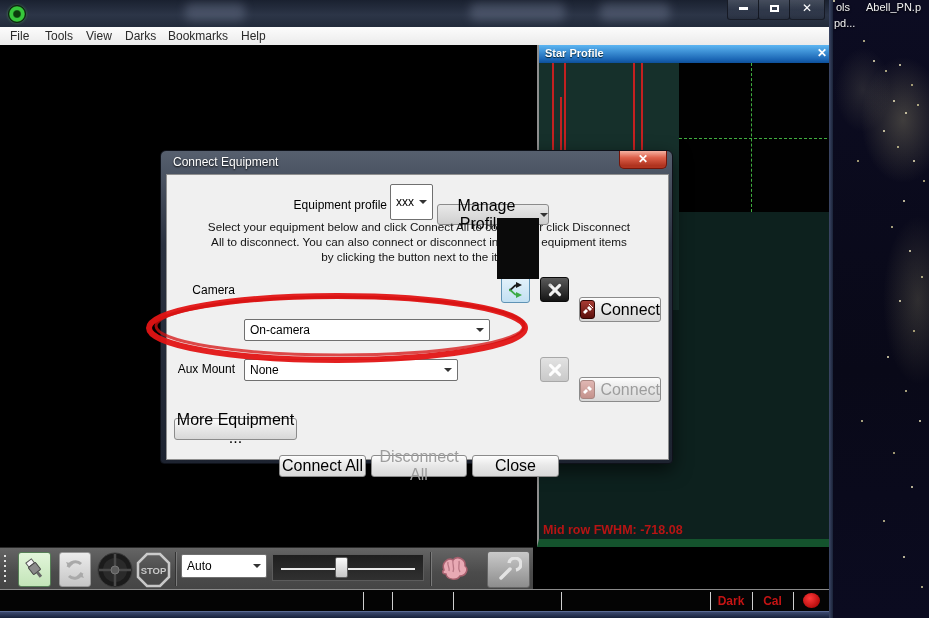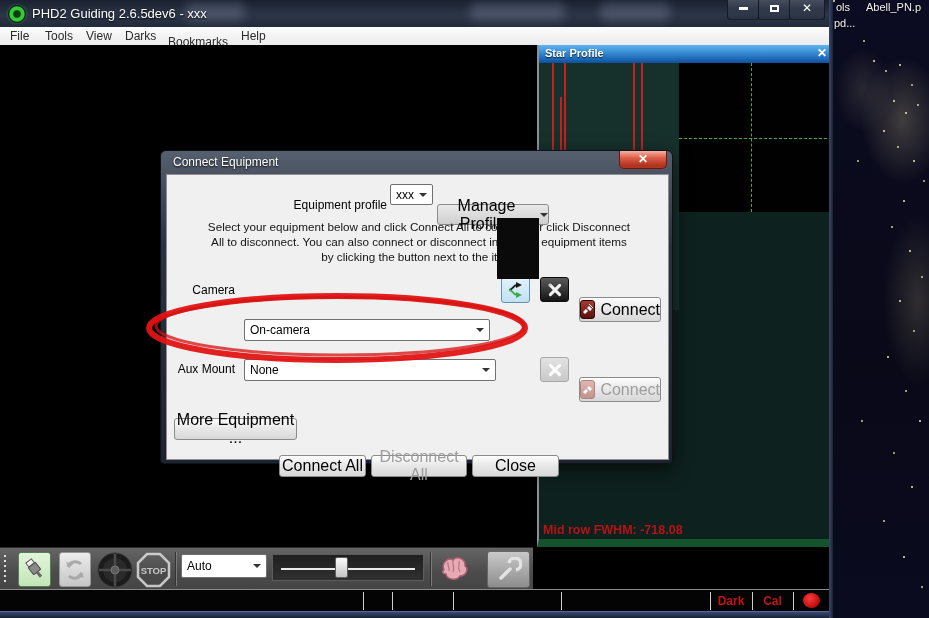--- a/index.html
+++ b/index.html
@@ -133,32 +133,31 @@
     <div class="abs desk-label" style="left:3px;top:1px;">ols</div>
     <div class="abs desk-label" style="left:33px;top:1px;">Abell_PN.p</div>
     <div class="abs desk-label" style="left:1px;top:17px;">pd...</div>
   </div>
 
   <div id="titlebar" class="abs">
     <div class="abs tb-blob" style="left:185px;width:60px;"></div>
     <div class="abs tb-blob" style="left:470px;width:95px;"></div>
     <div class="abs tb-blob" style="left:600px;width:70px;"></div>
     <div id="app-icon" class="abs"></div>
-    <div id="window-title" class="abs">PHD2 Guiding 2.6.5dev6 - xxx</div>
     <div id="btn-min" class="abs win-btn"><span class="glyph-min"></span></div>
     <div id="btn-max" class="abs win-btn"><span class="glyph-max"></span></div>
     <div id="btn-close" class="abs win-btn"><span>✕</span></div>
   </div>
 
   <div id="menubar" class="abs">
     <span class="abs menu-item" style="left:10px;">File</span>
     <span class="abs menu-item" style="left:45px;">Tools</span>
     <span class="abs menu-item" style="left:86px;">View</span>
     <span class="abs menu-item" style="left:125px;">Darks</span>
-    <span class="abs menu-item" style="left:168px;margin-top:6px;">Bookmarks</span>
+    <span class="abs menu-item" style="left:168px;">Bookmarks</span>
     <span class="abs menu-item" style="left:241px;">Help</span>
   </div>
 
   <div id="canvas" class="abs"></div>
 
   <div id="star-panel" class="abs">
     <div id="sp-titlebar" class="abs">
       <span id="sp-title" class="abs">Star Profile</span>
       <span id="sp-close" class="abs">✕</span>
     </div>
@@ -258,21 +257,21 @@
   <div id="bottom-edge" class="abs"></div>
   <div id="right-edge" class="abs"></div>
 
   <div id="dialog" class="abs">
     <div id="dlg-title" class="abs">Connect Equipment</div>
     <div id="dlg-close" class="abs"><span>✕</span></div>
 
     <div id="dlg-body" class="abs">
 
       <div class="abs dlg-label" style="left:60px;top:23px;width:160px;">Equipment profile</div>
-      <div class="abs combo" style="left:223px;top:9px;width:43px;height:21px;">
+      <div class="abs combo" style="left:223px;top:9px;width:43px;height:36px;">
         <span class="val">xxx</span>
         <span class="arrow-down"></span>
       </div>
       <div id="manage-btn" class="abs btn" style="left:270px;top:9px;width:112px;height:21px;">
         <span>Manage Profiles</span>
         <span class="arrow-down"></span>
       </div>
 
       <div class="abs instr" style="left:12px;top:44px;">
         <div>Select your equipment below and click Connect All to connect, or click Disconnect</div>
@@ -307,21 +306,21 @@
         <span>Connect</span>
       </div>
 
       <div class="abs dlg-label" style="left:0;top:147px;width:68px;padding-left:48px;">Mount</div>
       <div class="abs combo" style="left:77px;top:144px;width:246px;height:22px;">
         <span class="val">On-camera</span>
         <span class="arrow-down"></span>
       </div>
 
       <div class="abs dlg-label" style="left:0;top:187px;width:68px;">Aux Mount</div>
-      <div class="abs combo" style="left:77px;top:184px;width:252px;height:22px;">
+      <div class="abs combo" style="left:77px;top:184px;width:214px;height:22px;">
         <span class="val">None</span>
         <span class="arrow-down"></span>
       </div>
       <div class="abs icon-btn tool-btn disabled" style="left:373px;top:182px;width:29px;height:25px;">
         <svg width="18" height="18" viewBox="0 0 18 18">
           <rect x="7.5" y="1" width="3" height="16" rx="1.5" fill="#fdfdfd" transform="rotate(45 9 9)"></rect>
           <rect x="7.5" y="1" width="3" height="16" rx="1.5" fill="#fdfdfd" transform="rotate(-45 9 9)"></rect>
         </svg>
       </div>
       <div class="abs btn disabled" style="left:412px;top:182px;width:82px;height:25px;">

